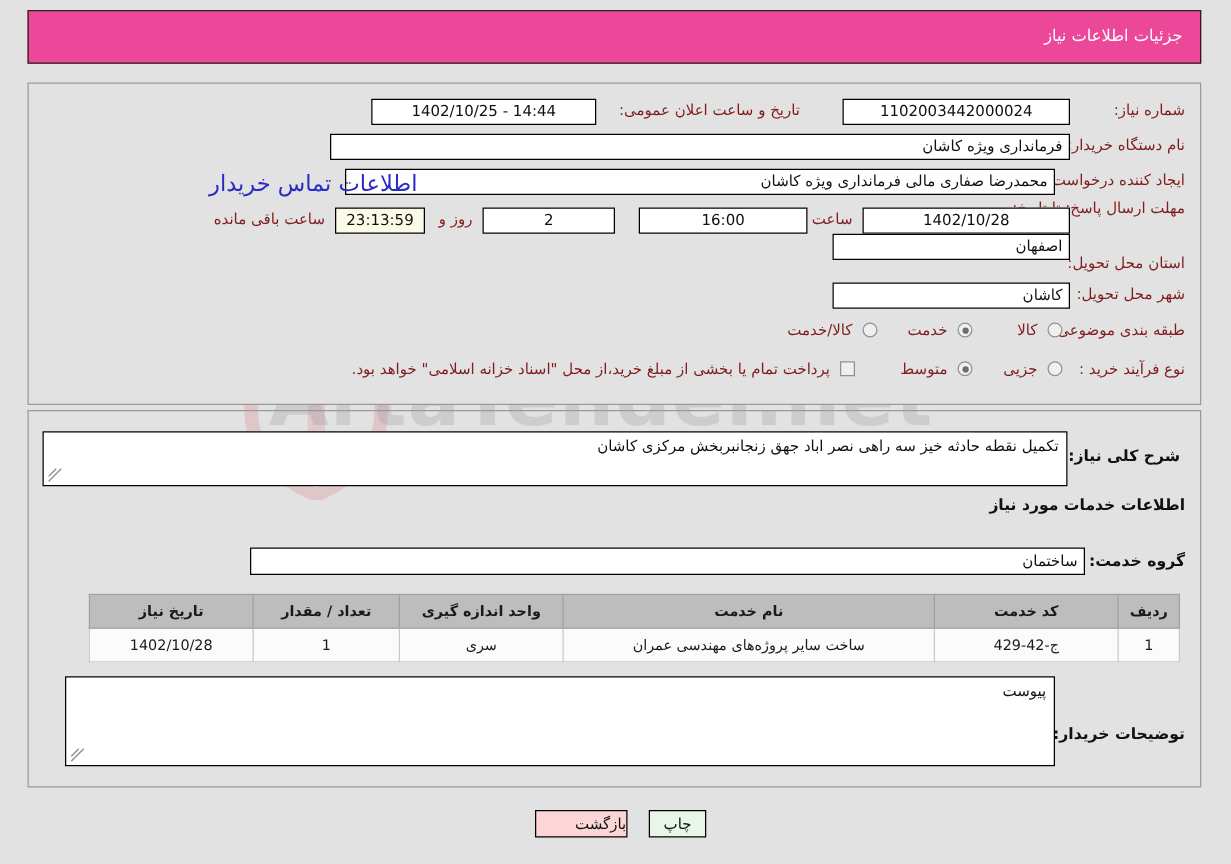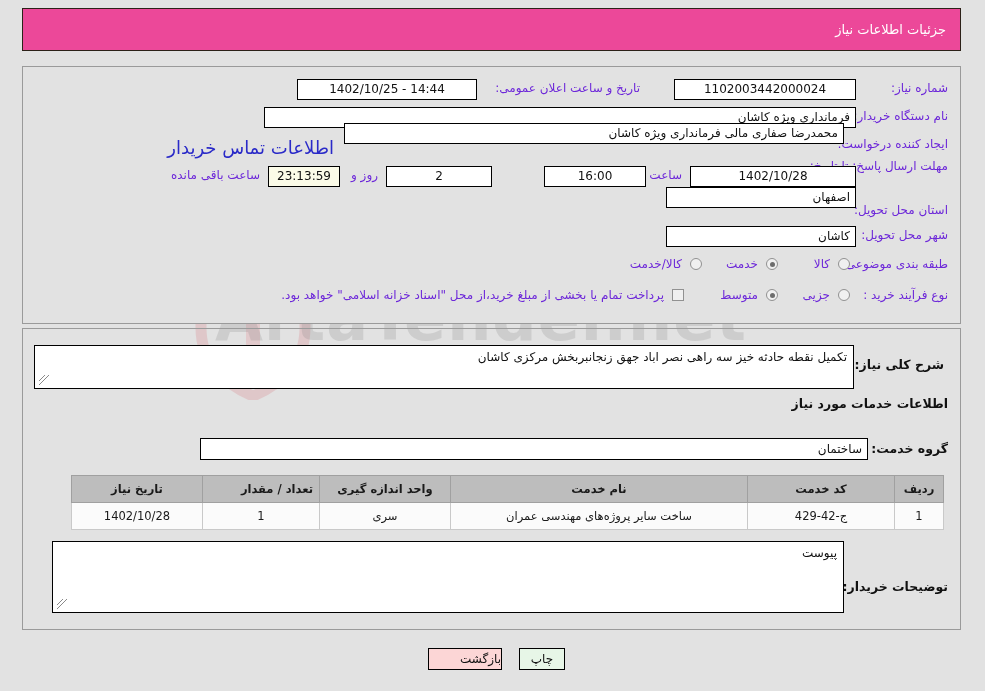--- a/index.html
+++ b/index.html
@@ -83,21 +83,21 @@
   
   .row {
     position: absolute;
     display: flex;
     align-items: center;
     white-space: nowrap;
   }
   .lbl {
     text-align: right;
     font-size: 12px;
-    color: #6d28d9;
+    color: #7f1d1d;
   }
   .fld {
     background: #ffffff;
     border: 1px solid #000000;
     box-sizing: border-box;
     height: 21px;
     line-height: 19px;
     padding: 0 5px;
     font-size: 12px;
     color: #111;
@@ -241,29 +241,29 @@
   <div class="fld center" style="position:absolute; top:12px; right:483px; width:180px;">14:44 - 1402/10/25</div>
 
   <div class="row" style="top:42px; right:12px;">
     <span class="lbl">نام دستگاه خریدار:</span>
   </div>
   <div class="fld" style="position:absolute; top:40px; right:104px; width:592px;">فرمانداری ویژه کاشان</div>
 
   <div class="row" style="top:70px; right:12px;">
     <span class="lbl">ایجاد کننده درخواست:</span>
   </div>
-  <div class="fld" style="position:absolute; top:56px; right:116px; width:500px;">محمدرضا صفاری مالی فرمانداری ویژه کاشان</div>
+  <div class="fld" style="position:absolute; top:68px; right:116px; width:568px;">محمدرضا صفاری مالی فرمانداری ویژه کاشان</div>
   <a class="link-blue" style="position:absolute; top:70px; right:626px;">اطلاعات تماس خریدار</a>
 
   <div class="row" style="top:92px; right:12px; flex-direction:column; align-items:flex-end; line-height:15px;">
     <span class="lbl">مهلت ارسال پاسخ: تا تاریخ:</span>
   </div>
   <div class="fld center" style="position:absolute; top:99px; right:104px; width:166px;">1402/10/28</div>
   <span class="lbl" style="position:absolute; top:101px; right:278px;">ساعت</span>
-  <div class="fld center" style="position:absolute; top:99px; right:314px; width:102px;text-align:center;">16:00</div>
+  <div class="fld center" style="position:absolute; top:99px; right:314px; width:135px;text-align:center;">16:00</div>
   <div class="fld center" style="position:absolute; top:99px; right:468px; width:106px;">2</div>
   <span class="lbl" style="position:absolute; top:101px; right:582px;">روز و</span>
   <div class="fld timer" style="position:absolute; top:99px; right:620px; width:72px;">23:13:59</div>
   <span class="lbl" style="position:absolute; top:101px; right:700px;">ساعت باقی مانده</span>
 
   <div class="row" style="top:136px; right:12px;">
     <span class="lbl">استان محل تحویل:</span>
   </div>
   <div class="fld" style="position:absolute; top:120px; right:104px; width:190px;">اصفهان</div>
 
@@ -311,21 +311,21 @@
   <span class="bold-lbl" style="position:absolute; top:112px; right:12px;">گروه خدمت:</span>
   <div class="fld" style="position:absolute; top:109px; right:92px; width:668px; height:22px; line-height:20px;">ساختمان</div>
 
   <table class="tbl" style="top:146px; right:16px; width:873px;">
     <thead>
       <tr>
         <th style="width:36px;">ردیف</th>
         <th style="width:134px;">کد خدمت</th>
         <th>نام خدمت</th>
         <th style="width:118px;">واحد اندازه گیری</th>
-        <th style="width:104px;text-align:right;">تعداد / مقدار</th>
+        <th style="width:104px;">تعداد / مقدار</th>
         <th style="width:118px;">تاریخ نیاز</th>
       </tr>
     </thead>
     <tbody>
       <tr>
         <td>1</td>
         <td>ج-42-429</td>
         <td>ساخت سایر پروژه‌های مهندسی عمران</td>
         <td>سری</td>
         <td>1</td>

